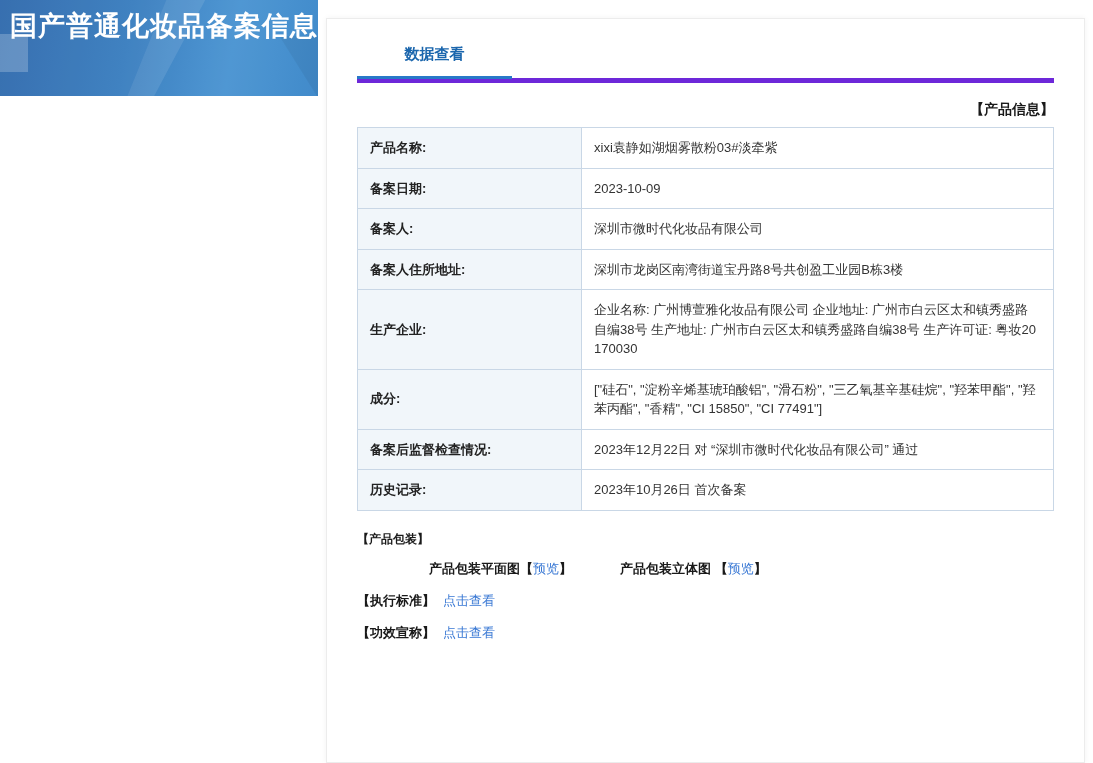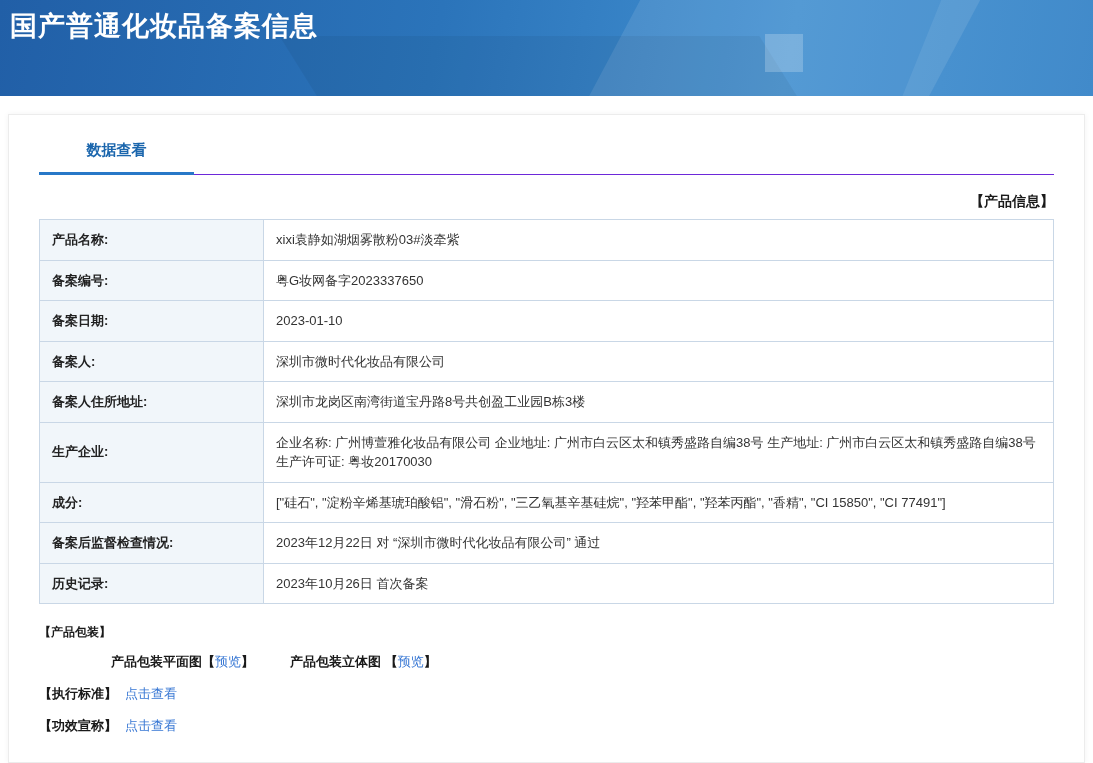--- a/index.html
+++ b/index.html
@@ -1,21 +1,21 @@
 <!DOCTYPE html>
 <html><head>
 <meta charset="utf-8">
 <style>
   * { box-sizing: border-box; margin: 0; padding: 0; }
   html, body { background: #ffffff; }
   body {
     font-family: "Liberation Sans", "DejaVu Sans", sans-serif;
     width: 1093px; height: 763px; overflow: hidden;
   }
-  .page { width: 1093px; height: 763px; display: flex; flex-direction: column; background: #fff; }
+  .page { width: 1093px; height: 763px; display: flex; flex-direction: row; background: #fff; }
 
   
   .header {
     height: 96px; position: relative; overflow: hidden; flex-shrink: 0;
     background: linear-gradient(100deg, #215fa7 0%, #2b74ba 40%, #418fd0 72%, #3181c6 100%);
   }
   .header h1 {
     position: relative; z-index: 3;
     color: #ffffff; font-size: 27px; font-weight: bold;
     padding: 8px 0 0 10px; letter-spacing: 1px;
@@ -26,42 +26,42 @@
   .deco-band3 { bottom: -70px; left: 320px; width: 480px; height: 130px; background: rgba(0,0,0,0.05); transform: skewX(32deg); }
   .deco-square { top: 34px; right: 290px; width: 38px; height: 38px; background: rgba(255,255,255,0.22); }
 
   
   .card {
     flex: 1; margin: 18px 8px 0; background: #ffffff;
     border: 1px solid #ececec; box-shadow: 0 0 6px rgba(0,0,0,0.05);
     padding-bottom: 26px;
   }
 
-  .tabbar { margin: 0 30px; padding-top: 26px; border-bottom: 1px solid #6d28d9; display: flex; }
+  .tabbar { margin: 0 30px; padding-top: 26px; border-bottom: 5px solid #6d28d9; display: flex; }
   .tab {
     width: 155px; text-align: center; font-size: 15px; font-weight: bold;
     color: #1b66ad; padding-bottom: 12px; border-bottom: 3px solid #2878c8;
     margin-bottom: -1px; cursor: pointer;
   }
 
   .section-heading { margin: 18px 30px 8px; font-size: 14px; font-weight: bold; color: #1a1a1a; text-align: right; }
   .section-heading-2 { margin: 20px 30px 0; font-size: 12px; font-weight: bold; color: #1a1a1a; }
 
   .info-table {
     width: calc(100% - 60px); margin: 0 30px;
     border-collapse: collapse; font-size: 13px; table-layout: fixed;
   }
   .info-table td {
     border: 1px solid #c9d7e6; padding: 10px 12px;
     color: #333; height: 17px; vertical-align: middle; line-height: 1.5;
     word-break: break-all;
   }
   .info-table td.label { width: 224px; background: #f1f6fa; font-weight: bold; color: #222; }
 
-  .pack-row { margin: 12px 30px 0 102px; font-size: 13px; color: #1a1a1a; display: flex; gap: 36px; }
+  .pack-row { margin: 12px 30px 0 102px; font-size: 13px; color: #1a1a1a; display: flex; gap: 48px; }
   .pack-item { font-weight: bold; }
   .link { color: #3978d4; text-decoration: none; cursor: pointer; font-weight: normal; }
 
   .link-row { margin: 14px 30px 0; font-size: 13px; }
   .link-row .heading { font-weight: bold; color: #1a1a1a; margin-right: 8px; }
 </style>
 </head>
 <body>
 
 <div class="page">
@@ -82,26 +82,22 @@
 
     <div class="section-heading">【产品信息】</div>
 
     <table class="info-table">
       <tbody>
         <tr>
           <td class="label">产品名称:</td>
           <td>xixi袁静如湖烟雾散粉03#淡牵紫</td>
         </tr>
         <tr>
-          <td class="label">备案编号:</td>
-          <td>粤G妆网备字2023337650</td>
-        </tr>
-        <tr>
           <td class="label">备案日期:</td>
-          <td>2023-01-10</td>
+          <td>2023-10-09</td>
         </tr>
         <tr>
           <td class="label">备案人:</td>
           <td>深圳市微时代化妆品有限公司</td>
         </tr>
         <tr>
           <td class="label">备案人住所地址:</td>
           <td>深圳市龙岗区南湾街道宝丹路8号共创盈工业园B栋3楼</td>
         </tr>
         <tr>

